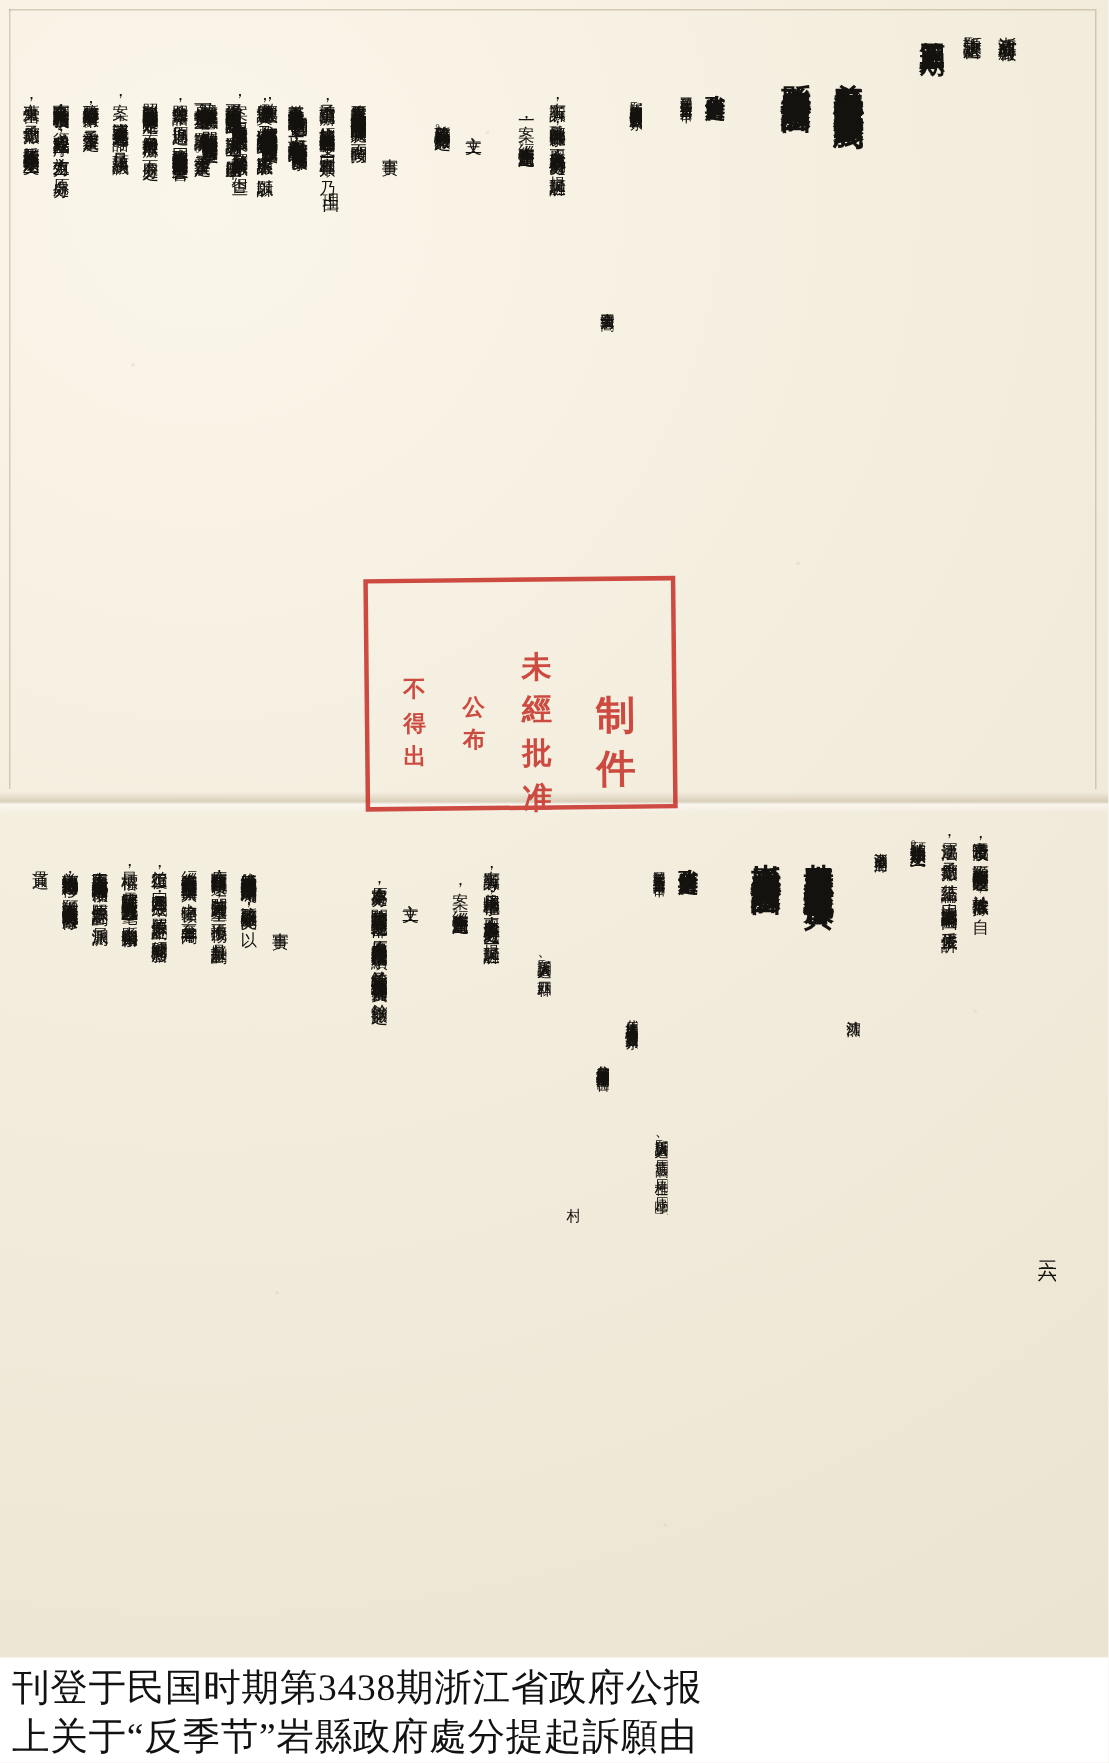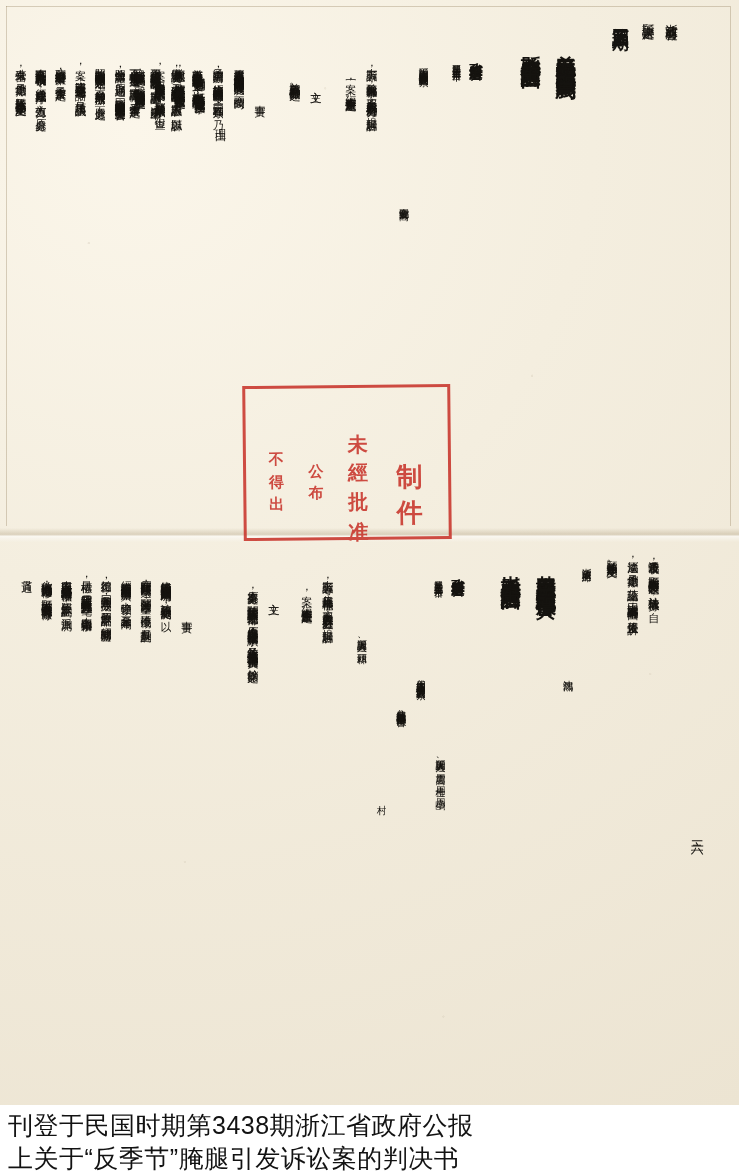--- a/index.html
+++ b/index.html
@@ -127,21 +127,21 @@
     position: absolute;
     left: 0;
     top: 1105px;
     width: 739px;
     height: 70px;
     background: #ffffff;
     box-sizing: border-box;
     padding: 4px 8px 0 8px;
   }
   .caption-line {
-    font-family: Liberation Sans, sans-serif;
+    font-family: Liberation Serif, serif;
     font-size: 25px;
     line-height: 33px;
     color: #121212;
     letter-spacing: .5px;
     white-space: nowrap;
   }
 </style>
 </head>
 <body>
 
@@ -268,16 +268,16 @@
       <div class="col c-body" style="height:470px; margin-left:8px;">負人以同面積之該鄉週邊河漲涂補償，依照原定計劃，派員測</div>
       <div class="col c-body" style="height:470px; margin-left:8px;">前鄉地上近渚物自動遷移，訴願人等以永裕閘以北向有苕港一條</div>
       <div class="col c-body" style="height:470px; margin-left:8px;">貫通</div>
       <div class="col c-body" style="height:470px;"></div>
     </div>
 
   </div>
 
   <div class="caption">
     <div class="caption-line">刊登于民国时期第3438期浙江省政府公报</div>
-    <div class="caption-line">上关于“反季节”腌腿引发诉讼案的判决书</div>
+    <div class="caption-line">上关于“反季节”岩縣政府處分提起訴願由</div>
   </div>
 
 </div>
 
 </body></html>

